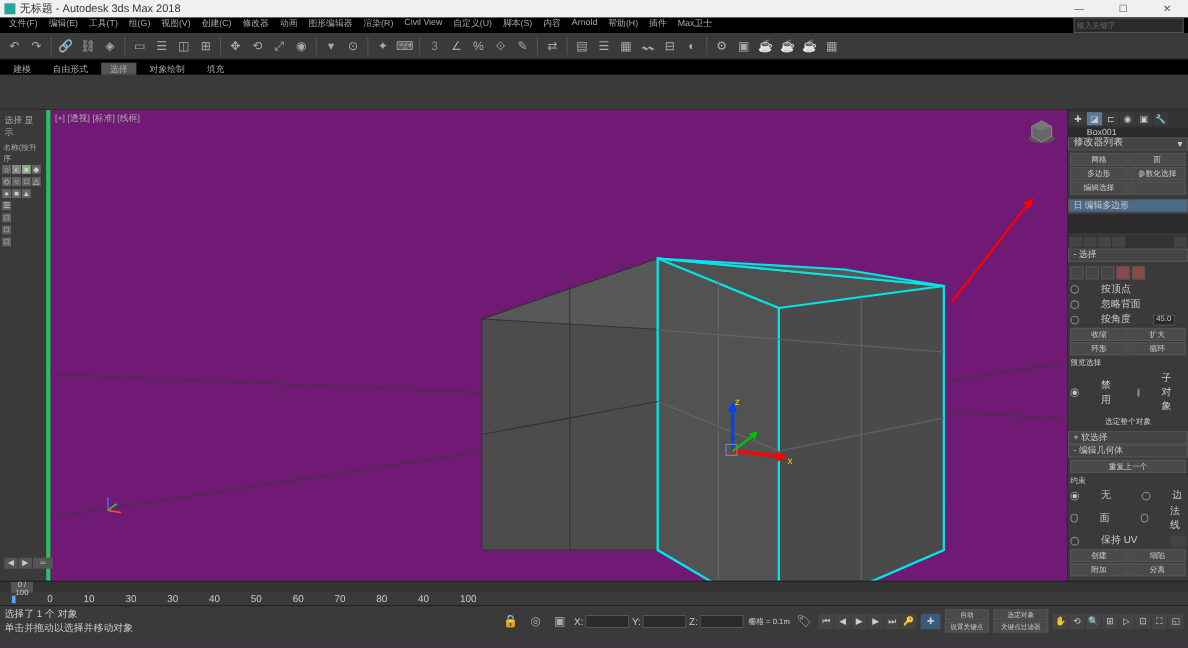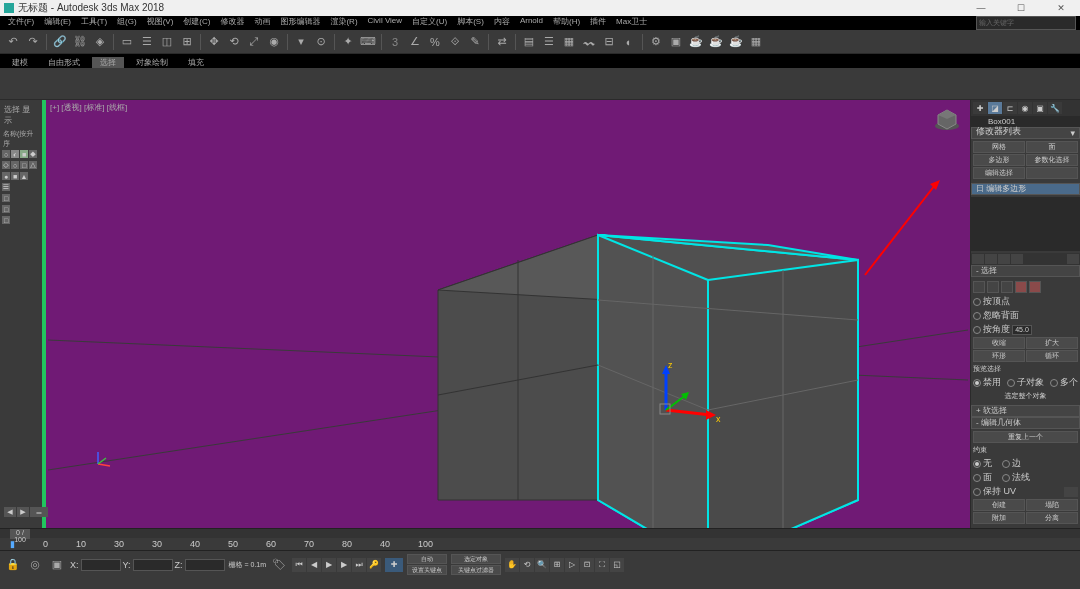--- a/index.html
+++ b/index.html
@@ -39,21 +39,21 @@
 .rollout-body{padding:2px;background:#3a3a3a}
 .mod-buttons{display:grid;grid-template-columns:1fr 1fr;gap:1px;margin-bottom:2px}
 .mod-btn{height:12px;background:#4a4a4a;font-size:7px;display:flex;align-items:center;justify-content:center;cursor:pointer;border:1px solid #555}
 .mod-list{height:60px;background:#2a2a2a;margin:2px 0}
 .mod-toolbar{height:12px;display:flex;gap:1px;background:#333;padding:1px}
 .mod-tool{width:12px;height:10px;background:#444;cursor:pointer}
 .sel-section{padding:2px}
 .sel-icons{display:flex;gap:2px;margin:2px 0}
 .sel-icon{width:12px;height:12px;background:#444;cursor:pointer;border:1px solid #555}
 .sel-icon.red{background:#8a4a4a}
-.sel-row{display:flex;align-items:center;gap:2px;margin:1px 0;font-size:7px}
+.sel-row{display:flex;align-items:center;gap:20px;margin:1px 0;font-size:7px}
 .sel-input{width:20px;height:10px;background:#2a2a2a;border:1px solid #555;font-size:7px;text-align:center}
 .radio{width:8px;height:8px;border:1px solid #888;border-radius:50%;display:inline-block}
 .radio.checked::after{content:'';width:4px;height:4px;background:#ccc;border-radius:50%;display:block;margin:1px}
 .bottom-area{background:#3a3a3a}
 .timeline{height:10px;background:#333;border-top:1px solid #222;position:relative}
 .time-marker{position:absolute;left:10px;top:0;width:20px;height:10px;background:#555;font-size:7px;text-align:center}
 .time-ruler{height:12px;background:#3a3a3a;display:flex;align-items:center;padding:0 10px;gap:28px;font-size:7px;color:#888}
 .status-bar{height:28px;background:#3a3a3a;display:flex;align-items:center;padding:0 4px;gap:4px;border-top:1px solid #222}
 .status-left{width:120px;height:22px;background:#e8e8e8;color:#333;font-size:8px;padding:2px;font-family:monospace}
 .status-text{font-size:8px;color:#aaa;flex:1}
@@ -370,20 +370,24 @@
     <span>30</span>
     <span>40</span>
     <span>50</span>
     <span>60</span>
     <span>70</span>
     <span>80</span>
     <span>40</span>
     <span>100</span>
   </div>
   <div class="status-bar">
+    <div class="status-text">
+      <div>选择了 1 个 对象</div>
+      <div>单击并拖动以选择并移动对象</div>
+    </div>
     <div class="tool-btn">🔒</div>
     <div class="tool-btn">◎</div>
     <div class="tool-btn">▣</div>
     <div class="coord-group">
       <span>X:</span>
         <div class="coord-input"></div>
       <span>Y:</span>
         <div class="coord-input"></div>
       <span>Z:</span>
         <div class="coord-input"></div>

